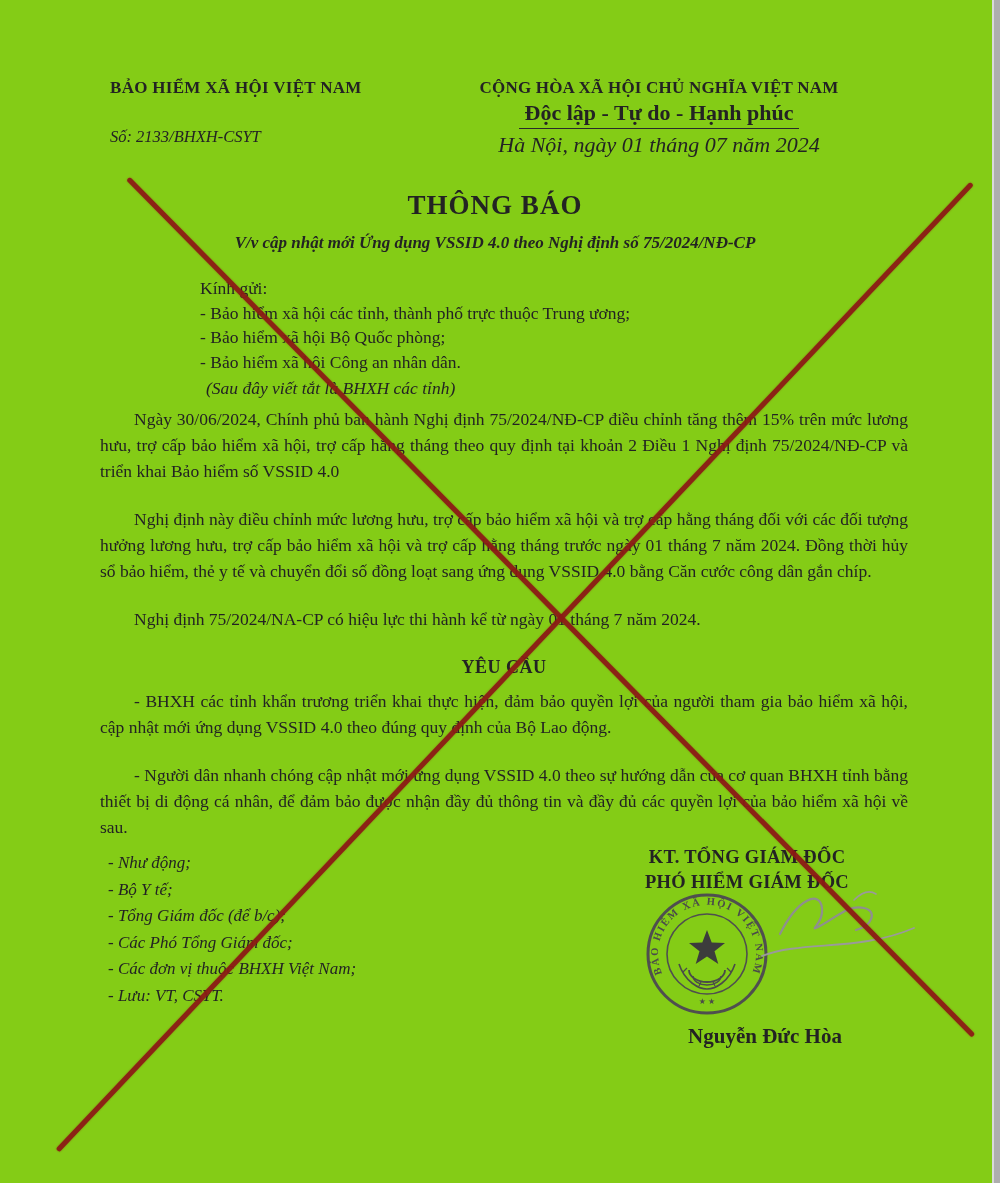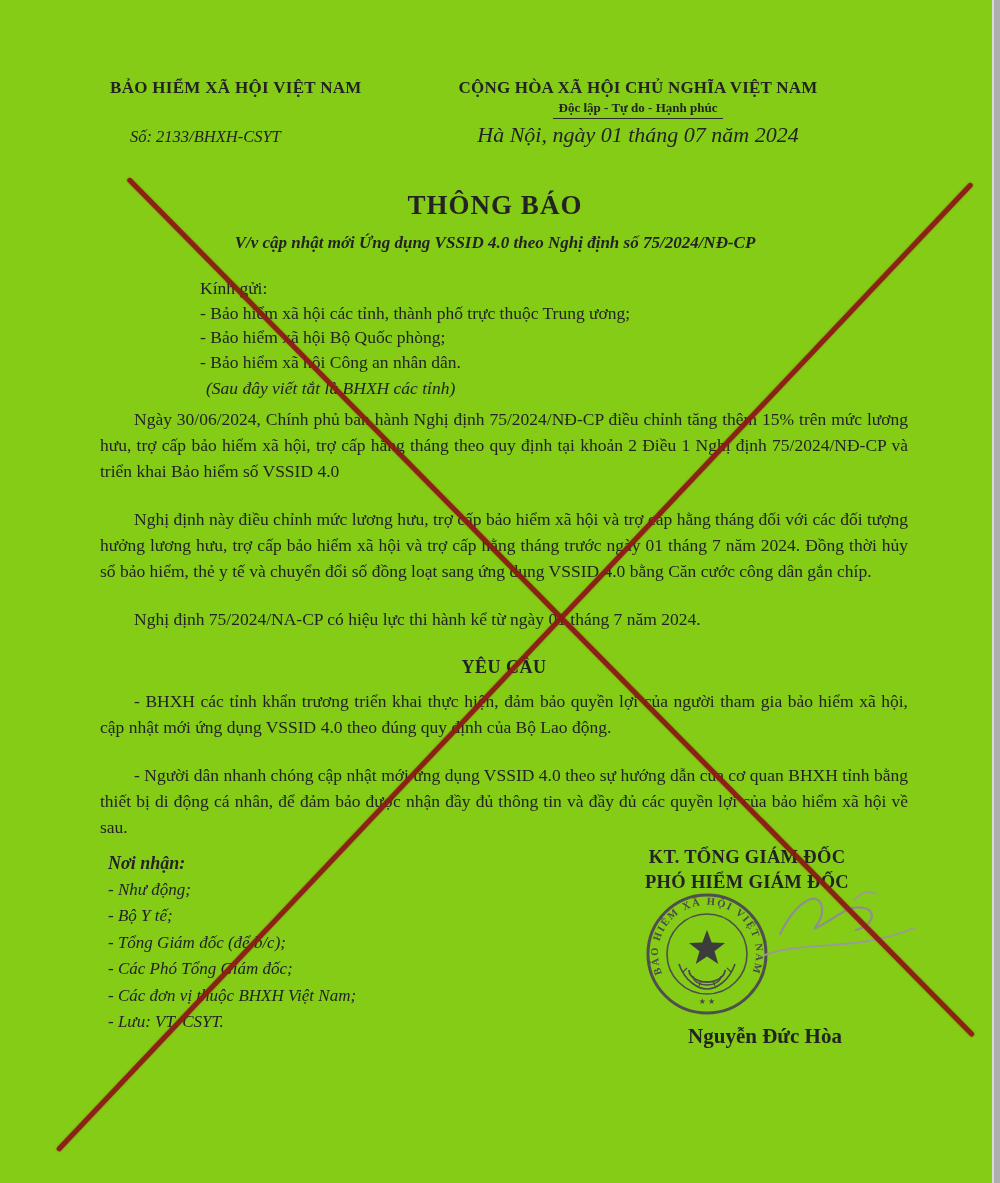--- a/index.html
+++ b/index.html
@@ -7,24 +7,24 @@
     position:relative;width:1000px;height:1183px;background:#84cc16;
     font-family:"Liberation Serif","DejaVu Serif",serif;color:#232323;overflow:hidden;
   }
   
   .scan-edge{position:absolute;top:0;right:0;width:6px;height:1183px;background:#aeaeae;}
   .scan-edge-inner{position:absolute;top:0;right:6px;width:2px;height:1183px;background:#d9d9d9;}
 
   
   .header-left{position:absolute;left:110px;top:78px;width:310px;}
   .org-name{font-weight:bold;font-size:17px;letter-spacing:.3px;}
-  .doc-number{margin-top:29px;font-style:italic;font-size:16.5px;margin-left:20px;}
-  .header-right{position:absolute;left:428px;top:78px;width:420px;text-align:center;}
+  .doc-number{margin-top:29px;font-style:italic;font-size:16.5px;}
+  .header-right{position:absolute;left:449px;top:78px;width:420px;text-align:center;}
   .country{font-weight:bold;font-size:17px;letter-spacing:.2px;}
-  .motto{display:inline-block;font-weight:bold;font-size:13px;margin-top:2px;
+  .motto{display:inline-block;font-weight:bold;font-size:22px;margin-top:2px;
          border-bottom:1.6px solid #2a2a2a;padding:0 6px 2px;}
   .place-date{font-style:italic;font-size:22px;margin-top:3px;}
 
   
   .title-block{position:absolute;left:95px;top:190px;width:800px;text-align:center;}
   .doc-title{font-size:27px;font-weight:bold;letter-spacing:1px;}
   .doc-subtitle{font-size:17px;font-weight:bold;font-style:italic;margin-top:12px;}
 
   
   .recipients{position:absolute;left:200px;top:276px;width:660px;font-size:17.5px;line-height:24.5px;}
@@ -86,21 +86,20 @@
   <div class="body-text">
     <p>Ngày 30/06/2024, Chính phủ ban hành Nghị định 75/2024/NĐ-CP điều chỉnh tăng thêm 15% trên mức lương hưu, trợ cấp bảo hiểm xã hội, trợ cấp hằng tháng theo quy định tại khoản 2 Điều 1 Nghị định 75/2024/NĐ-CP và triển khai Bảo hiểm số VSSID 4.0</p>
     <p>Nghị định này điều chỉnh mức lương hưu, trợ cấp bảo hiểm xã hội và trợ cấp hằng tháng đối với các đối tượng hưởng lương hưu, trợ cấp bảo hiểm xã hội và trợ cấp hằng tháng trước ngày 01 tháng 7 năm 2024. Đồng thời hủy sổ bảo hiểm, thẻ y tế và chuyển đổi số đồng loạt sang ứng dụng VSSID 4.0 bằng Căn cước công dân gắn chíp.</p>
     <p>Nghị định 75/2024/NA-CP có hiệu lực thi hành kể từ ngày 01 tháng 7 năm 2024.</p>
     <div class="req-heading">YÊU CẦU</div>
     <p class="req-item">- BHXH các tỉnh khẩn trương triển khai thực hiện, đảm bảo quyền lợi của người tham gia bảo hiểm xã hội, cập nhật mới ứng dụng VSSID 4.0 theo đúng quy định của Bộ Lao động.</p>
     <p class="req-item">- Người dân nhanh chóng cập nhật mới ứng dụng VSSID 4.0 theo sự hướng dẫn của cơ quan BHXH tỉnh bằng thiết bị di động cá nhân, để đảm bảo được nhận đầy đủ thông tin và đầy đủ các quyền lợi của bảo hiểm xã hội về sau.</p>
   </div>
 
   <div class="footer-left">
-    <div class="label">Nơi nhận:</div>
     <div>- Như động;</div>
     <div>- Bộ Y tế;</div>
     <div>- Tổng Giám đốc (để b/c);</div>
     <div>- Các Phó Tổng Giám đốc;</div>
     <div>- Các đơn vị thuộc BHXH Việt Nam;</div>
     <div>- Lưu: VT, CSYT.</div>
   </div>
 
   <div class="sign-block">
     <div>KT. TỔNG GIÁM ĐỐC</div>

